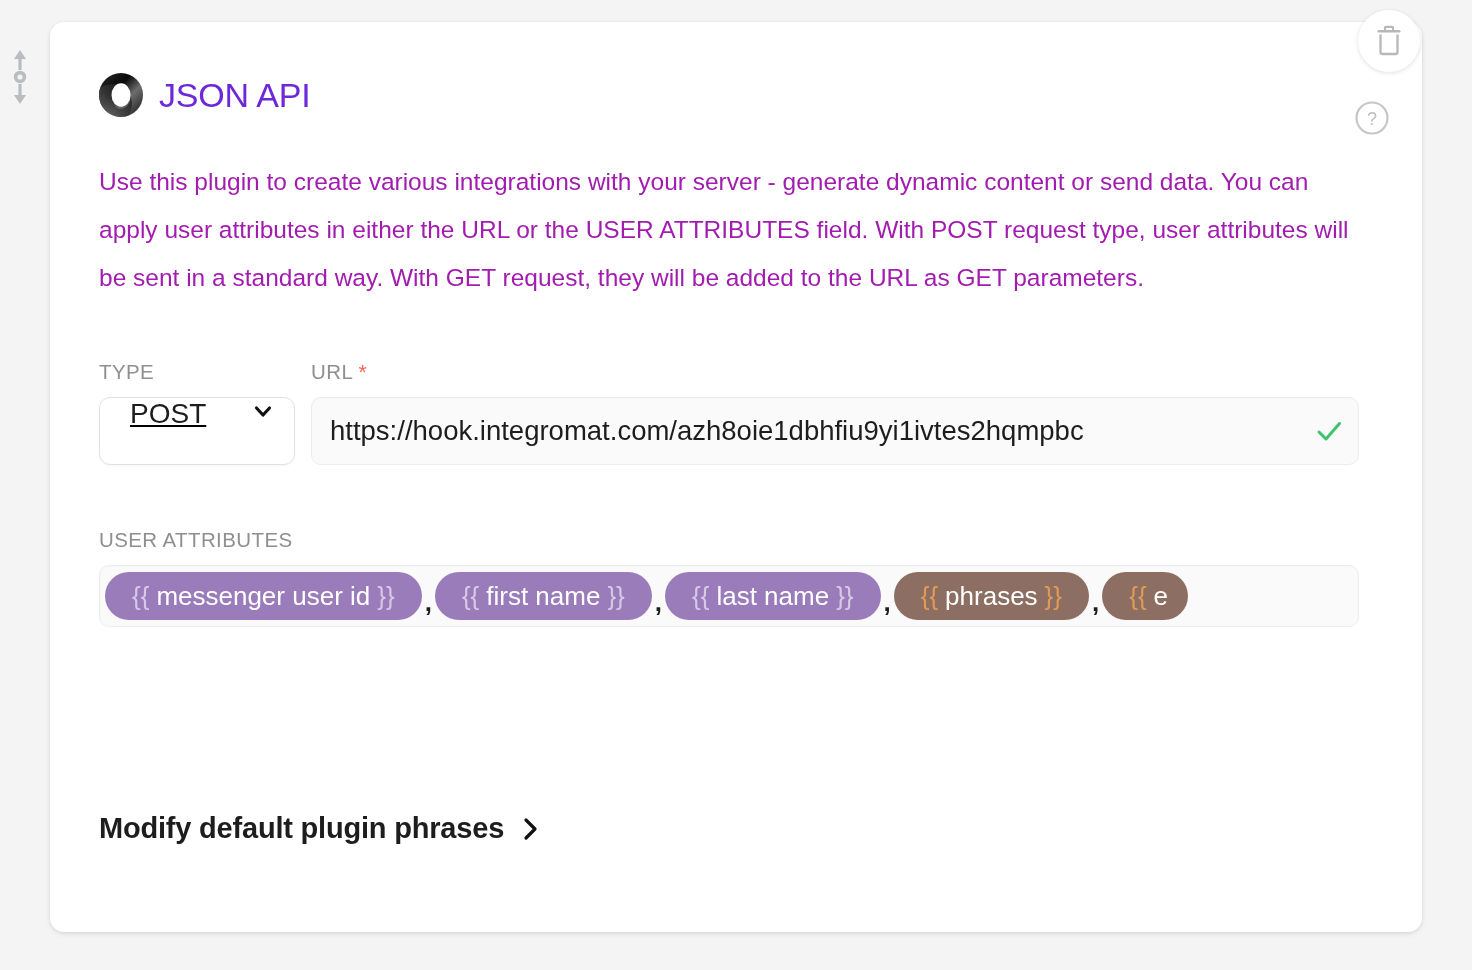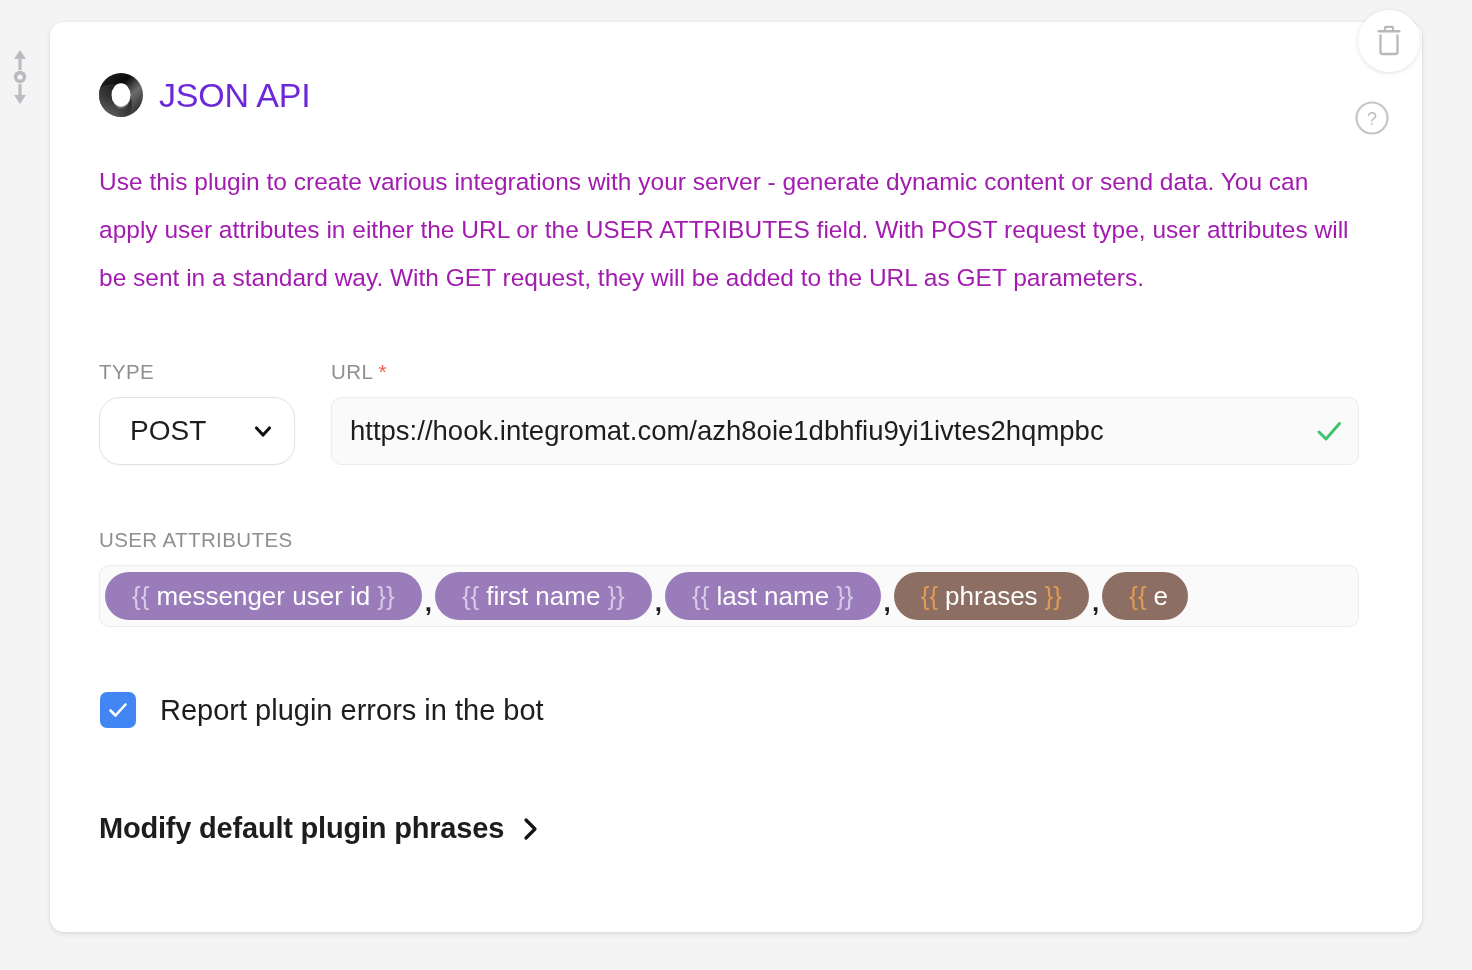--- a/index.html
+++ b/index.html
@@ -112,36 +112,36 @@
   }
   .req-star { color: #f0634f; font-size: 21px; }
 
   .row-type-url {
     position: absolute;
     left: 49px;
     top: 338px;
     width: 1260px;
     display: flex;
     align-items: flex-start;
-    gap: 36px;
+    gap: 16px;
   }
   .type-col { width: 196px; flex: none; }
   .url-col { flex: 1 1 auto; }
 
   .select-box {
     position: relative;
     height: 68px;
     background: #ffffff;
     border: 1px solid #e2e2e2;
-    border-radius: 21px;
-    display: flex;
-    align-items: center;
+    border-radius: 11px;
+    display: flex;
     padding: 0 18px 0 30px;
     cursor: pointer;
     box-shadow: 0 1px 2px rgba(0,0,0,0.03);
+    text-decoration: underline;
   }
   .select-value {
     font-size: 28px;
     color: #1d1d1d;
     flex: 1 1 auto;
   }
   .chev-down { flex: none; display:block; }
 
   .url-input {
     position: relative;
@@ -353,28 +353,20 @@
             <span class="brace">}}</span>
           </span>
           <span class="tag-sep">,</span>
           <span class="tag brown">
             <span class="brace">{{</span>
             <span>e</span>
           </span>
         </div>
     </div>
 
-    <div class="row-check">
-      <div class="cbox">
-        <svg width="24" height="24" viewBox="0 0 24 24">
-          <path d="M4.5 12.5 L9.5 17.5 L19.5 6.5" fill="none" stroke="#ffffff" stroke-width="2.6" stroke-linecap="round" stroke-linejoin="round"></path>
-        </svg>
-      </div>
-      <div class="cbox-label">Report plugin errors in the bot</div>
-    </div>
 
     <div class="row-modify">
       <span class="modify-text">Modify default plugin phrases</span>
       <svg width="22" height="30" viewBox="0 0 22 30">
         <path d="M6 6 L15 15 L6 24" fill="none" stroke="#111" stroke-width="3.2" stroke-linecap="round" stroke-linejoin="round"></path>
       </svg>
     </div>
   </div>
 
   <div class="trash-btn">

